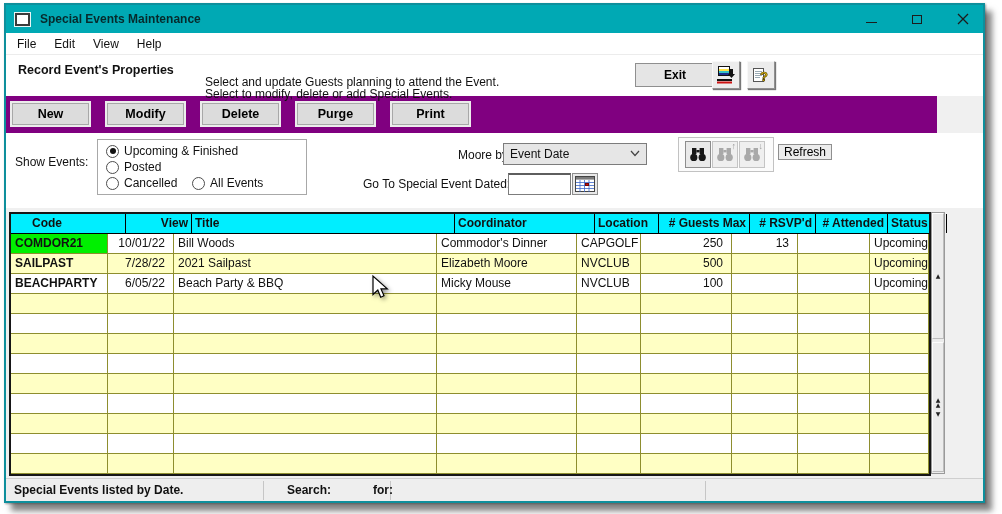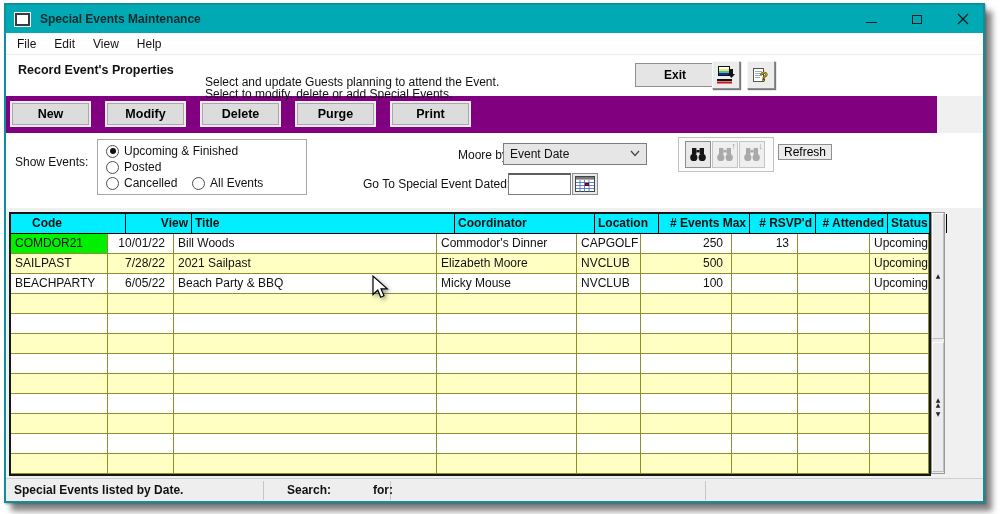--- a/index.html
+++ b/index.html
@@ -85,21 +85,21 @@
   
   .table-area{ position:relative; height:270px; background:#f0f0f0; }
   .etable{ position:absolute; left:3px; top:4px; width:922px; border:2px solid #161616; background:#fff; }
   .grid-row{ display:grid; height:20px; }
   .grid-row.hdr{ background:var(--cyan); border-bottom:1px solid #000;padding-left:18px; }
   .hcell{ font-weight:bold; line-height:19px; padding:0 3px; overflow:hidden;
     white-space:nowrap; border-right:1px solid #000; }
   .bcell{ line-height:19px; padding:0 4px; overflow:hidden; white-space:nowrap;
     border-right:1px solid var(--olive); }
   .grid-row.body{ border-bottom:1px solid var(--olive); }
-  .code-cell{ font-weight:normal; }
+  .code-cell{ font-weight:bold; }
   .code-hl{ background:var(--green); }
 
   .scrollstrip{ position:absolute; left:925px; top:4px; width:14px; height:262px;
     background:#ececec; border:1px solid #9a9a9a; }
   .scr-seg{ position:absolute; left:0; width:12px; background:#ececec;
     border:1px solid #bdbdbd; border-top-color:#fdfdfd; border-left-color:#fdfdfd;
     display:flex; flex-direction:column; align-items:center; justify-content:center; }
   .seg-top{ top:0; height:126px; }
   .seg-bot{ top:129px; height:130px; }
   .tri{ font-size:6px; line-height:6px; color:#222; font-family:"DejaVu Sans",sans-serif; }
@@ -252,21 +252,21 @@
   </div>
 
   <div class="table-area">
     <div class="etable">
       <div class="grid-row hdr" id="grid-header" style="grid-template-columns: 97px 66px 263px 140px 64px 91px 66px 72px 59px;">
           <div class="hcell">Code</div>
           <div class="hcell" style="text-align: right;">View</div>
           <div class="hcell">Title</div>
           <div class="hcell">Coordinator</div>
           <div class="hcell">Location</div>
-          <div class="hcell" style="text-align: right;"># Events Max</div>
+          <div class="hcell" style="text-align: right;"># Guests Max</div>
           <div class="hcell" style="text-align: right;"># RSVP'd</div>
           <div class="hcell" style="text-align: right;"># Attended</div>
           <div class="hcell">Status</div>
         </div>
       <div id="grid-body">
           <div class="grid-row body" style="grid-template-columns: 97px 66px 263px 140px 64px 91px 66px 72px 59px; background: rgb(255, 255, 255);">
             <div class="bcell code-cell code-hl" style="text-align: left;">COMDOR21</div>
             <div class="bcell" style="text-align: right; padding-right: 8px;">10/01/22</div>
             <div class="bcell" style="text-align: left;">Bill Woods</div>
             <div class="bcell" style="text-align: left;">Commodor's Dinner</div>

